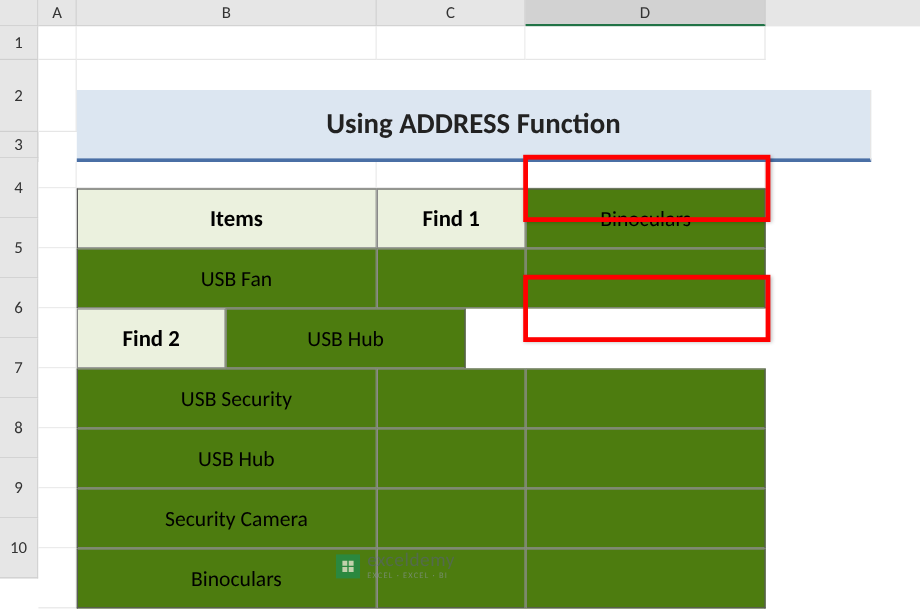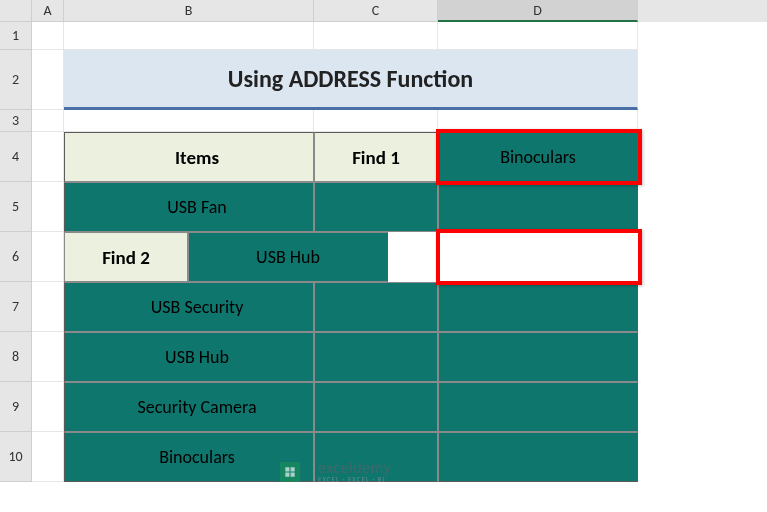--- a/index.html
+++ b/index.html
@@ -101,29 +101,30 @@
   
   .title-banner {
     background: #dce6f1;
     font-weight: bold;
     font-size: 24px;
     color: #222;
     border-bottom: 3px solid #4a6fa5 !important;
   }
   .title-banner-span {
     display: flex;
-    width: 574px; 
-    align-items: center;
-    justify-content: center;
+    width: 662px; 
+    align-items: center;
+    justify-content: center;
+    margin-top: 25px;
   }
 
   
   .tbl-cell {
     border: 1px solid #8a8a8a;
-    background: #0f766e;
+    background: #4d7c0f;
   }
   .tbl-top { border-top: 1.5px solid #5a5a5a; }
   .tbl-bottom { border-bottom: 1.5px solid #5a5a5a; }
   .tbl-left { border-left: 1.5px solid #5a5a5a; padding-left: 16px; }
   .tbl-right { border-right: 1.5px solid #5a5a5a; }
 
   .hdr-cell {
     background: #ebf1de;
     font-weight: bold;
     font-size: 19px;
@@ -154,21 +155,21 @@
   }
   .wm-icon {
     width: 20px; height: 20px;
     background: #1a8f5a;
     display: flex;
     align-items: center;
     justify-content: center;
     color: #fff;
     font-size: 12px;
   }
-  .wm-text { display: flex; flex-direction: column; line-height: 1; margin-left: 12px; }
+  .wm-text { display: flex; flex-direction: column; line-height: 1; }
   .wm-main { font-size: 16px; color: #57636b; font-weight: 500; letter-spacing: 0.5px; }
   .wm-sub { font-size: 7px; color: #8a949b; letter-spacing: 1px; }
 </style>
 </head>
 <body>
 
 <div class="sheet">
 
   <div class="col-headers">
     <div class="corner"></div>

